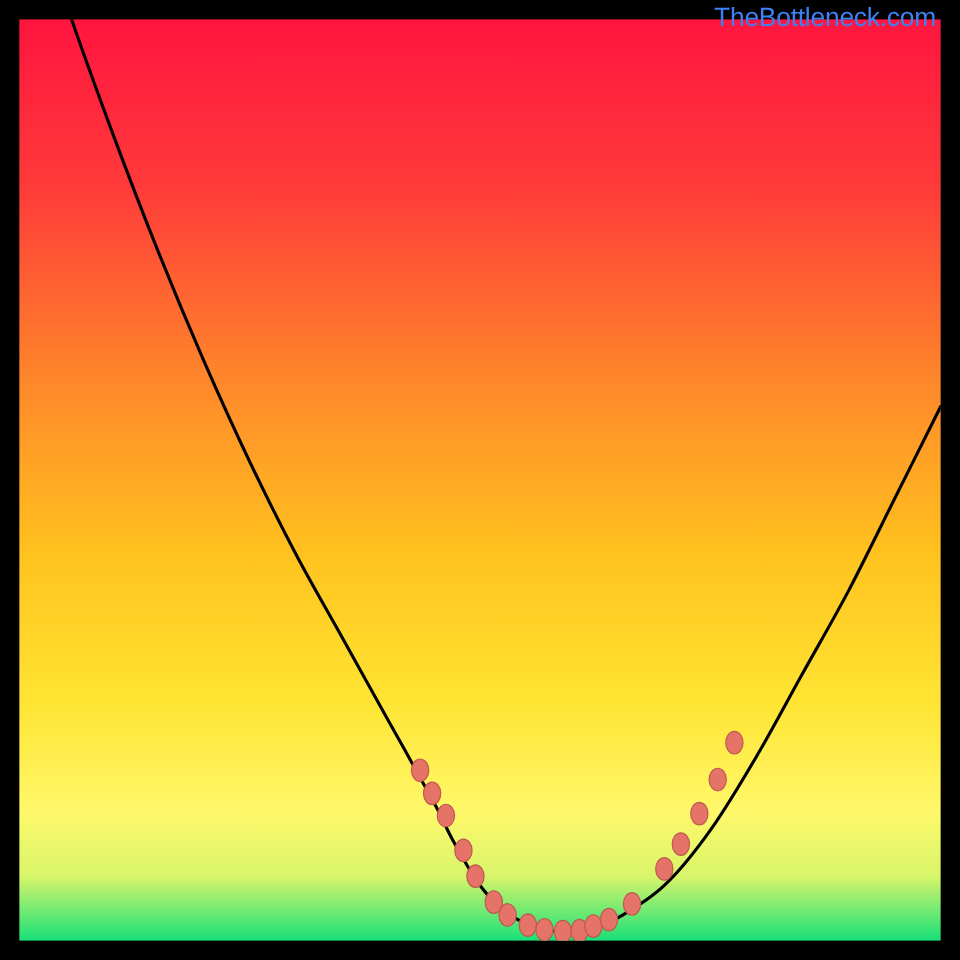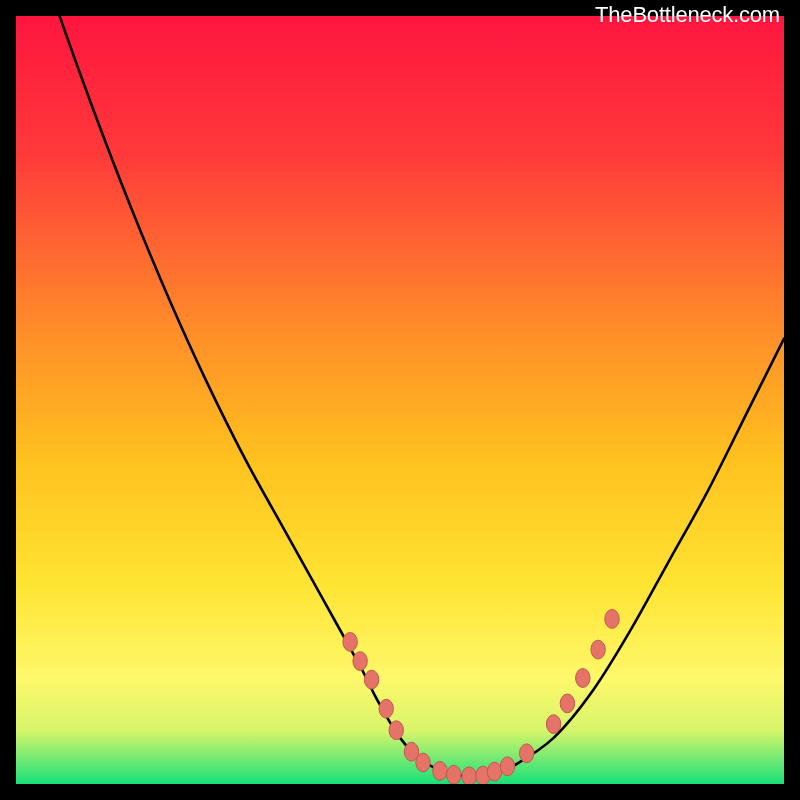--- a/index.html
+++ b/index.html
@@ -23,21 +23,21 @@
     position: absolute;
     left: 0;
     top: 0;
     width: 768px;
     height: 768px;
   }
   .watermark {
     position: absolute;
     top: 2px;
     right: 20px;
-    color: #ffffff;
+    color: #3b82f6;
     font-size: 22px;
     letter-spacing: -0.2px;
     font-weight: 500;
   }
 </style>
 </head>
 <body>
 
 <div class="frame">
   <svg class="plot" viewBox="0 0 768 768" preserveAspectRatio="none">

